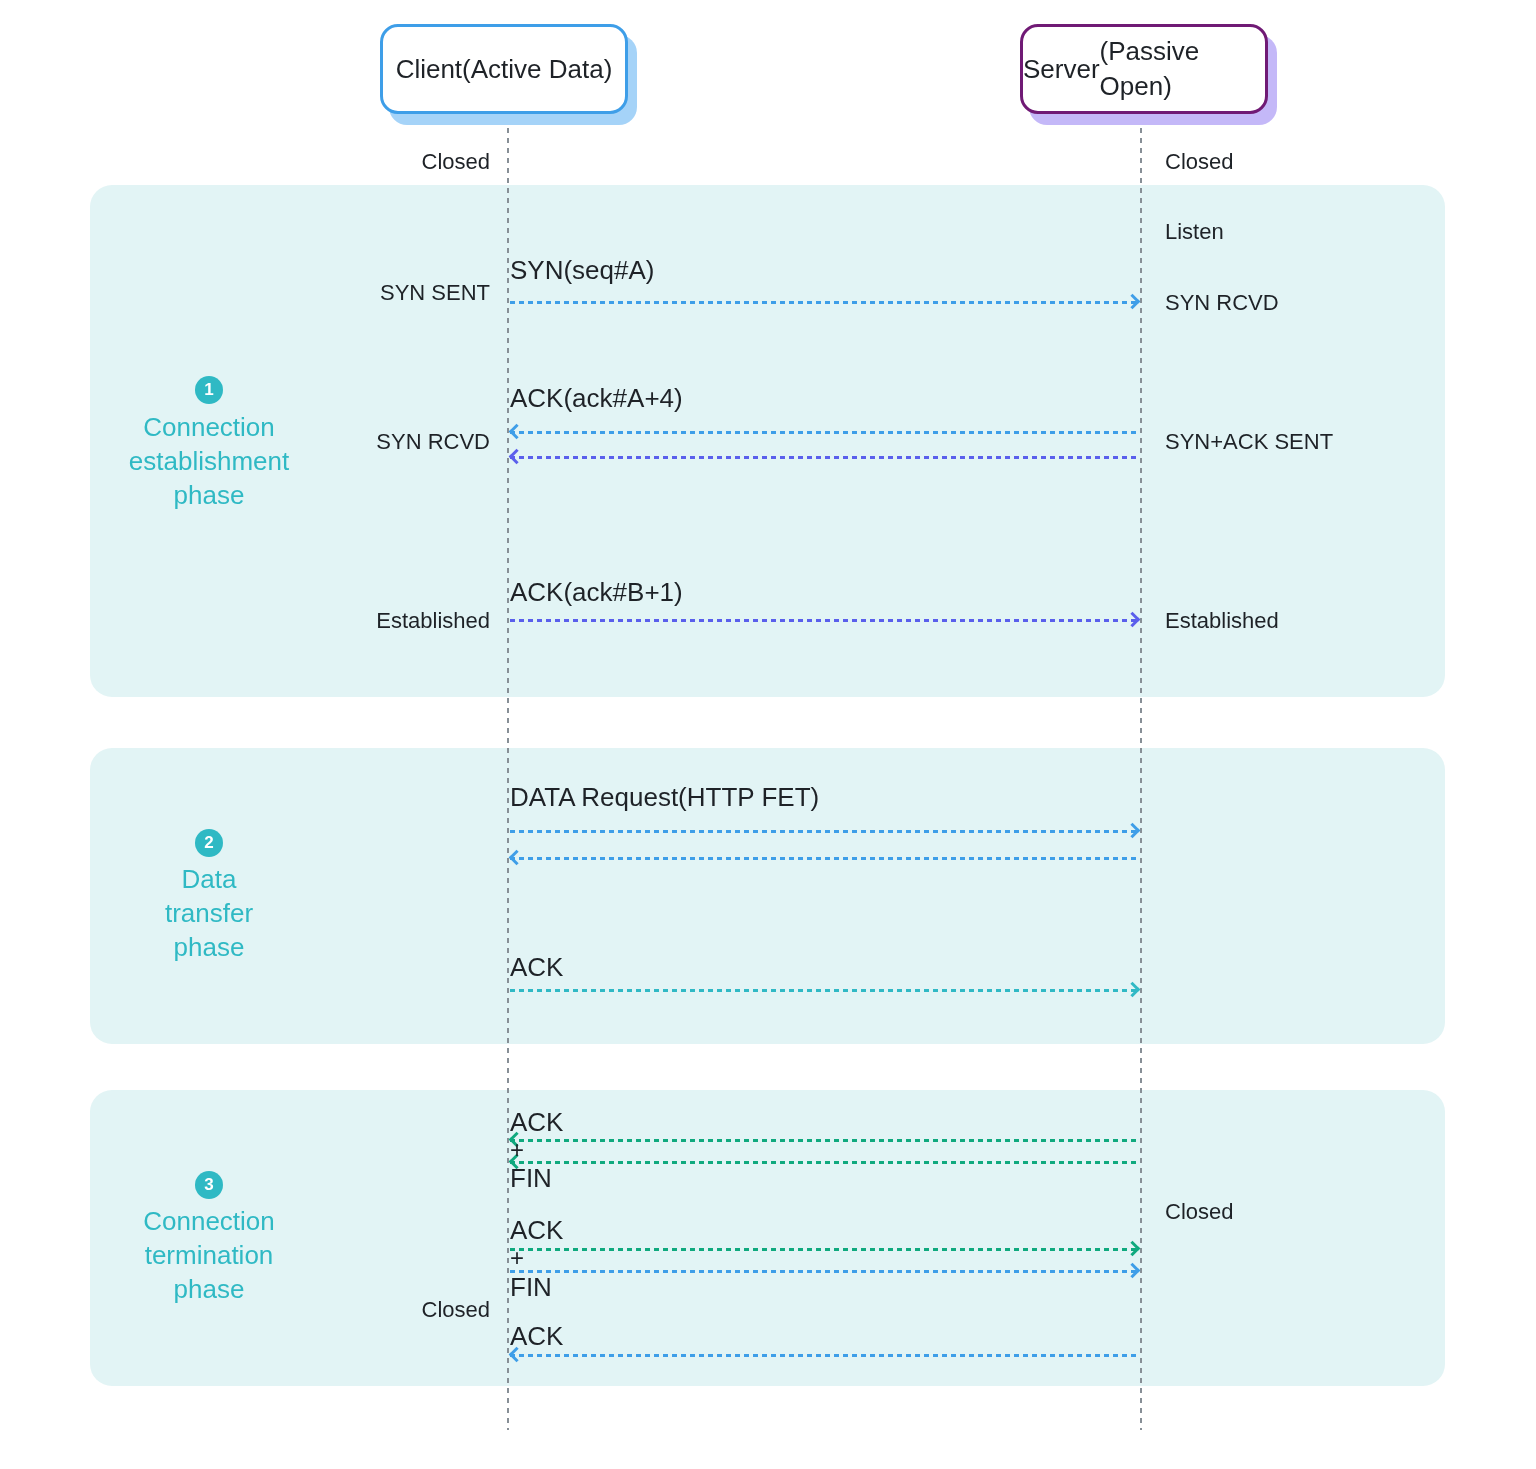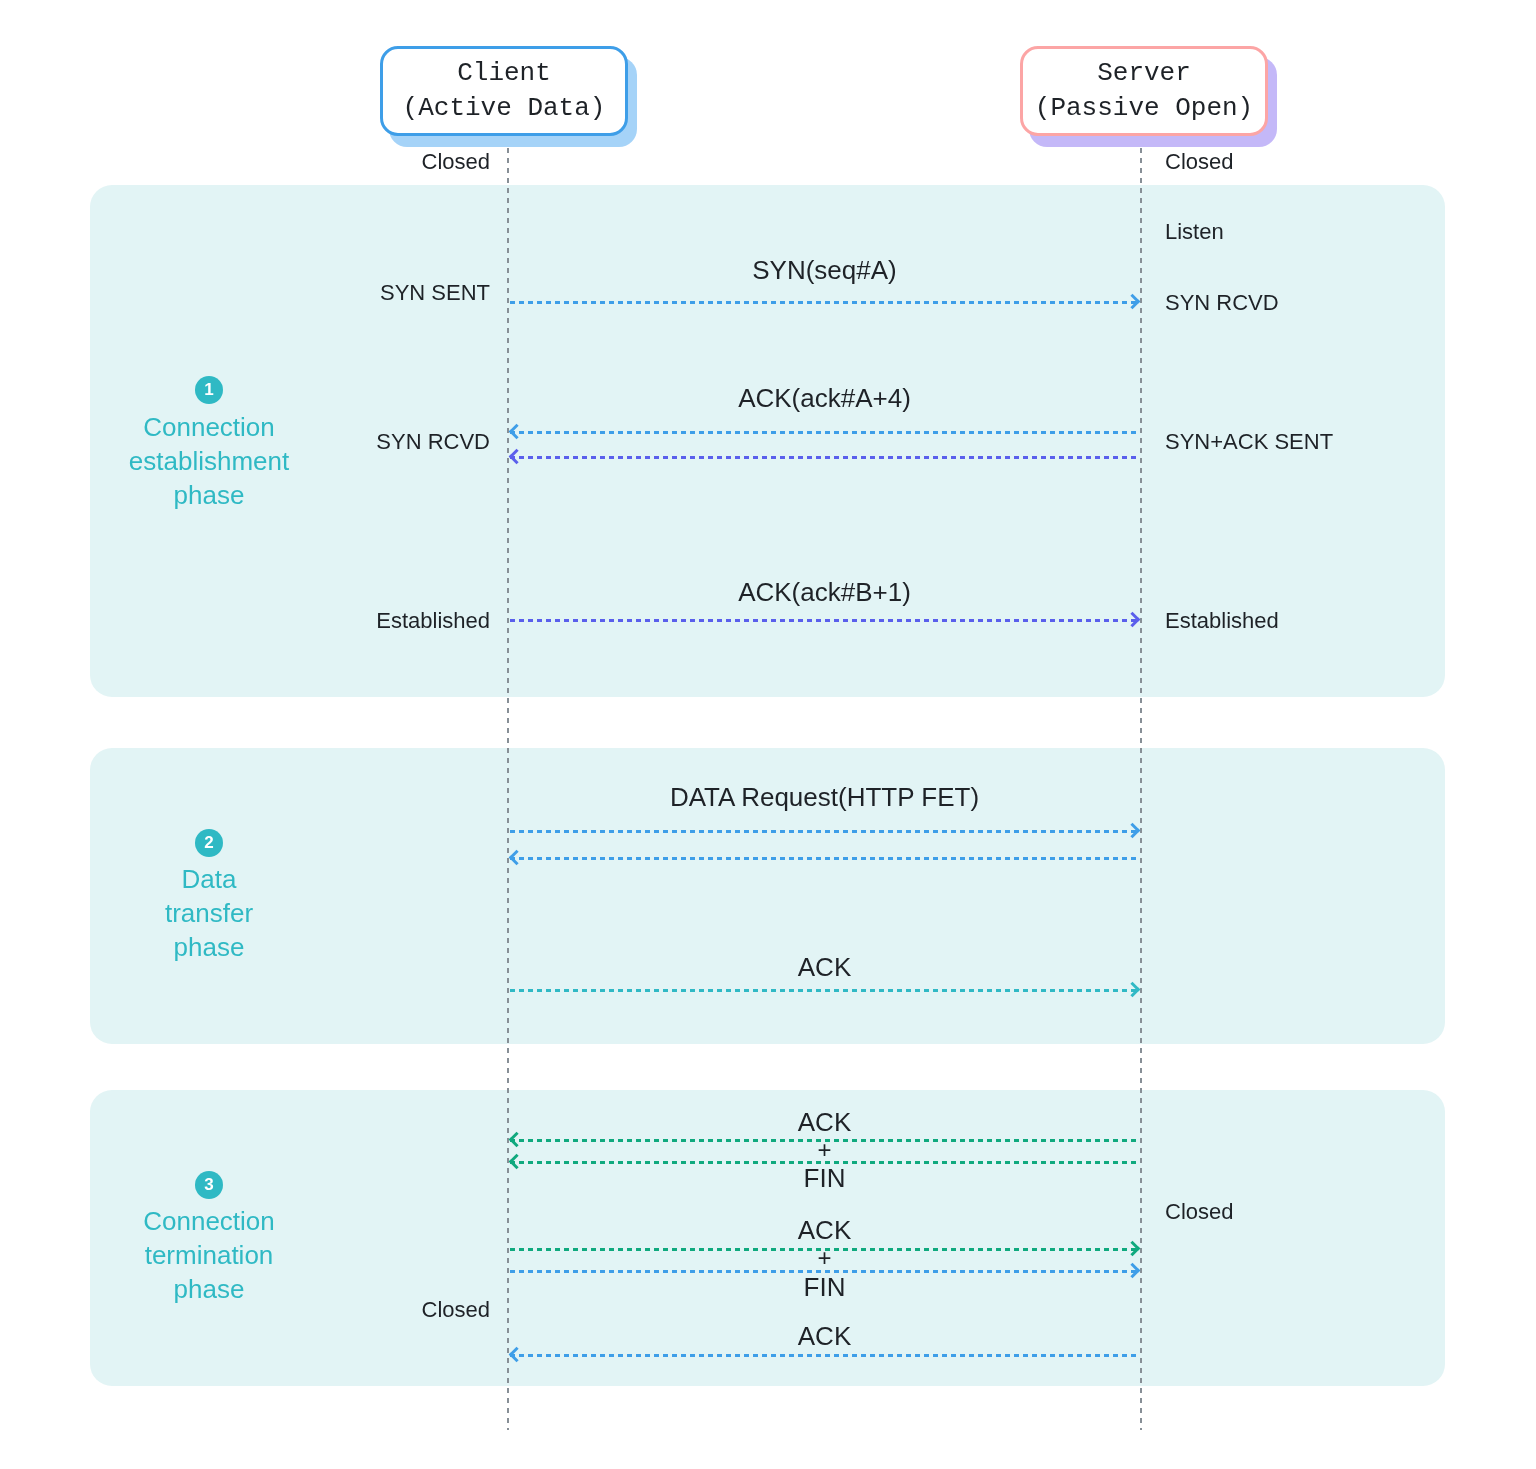--- a/index.html
+++ b/index.html
@@ -12,42 +12,40 @@
     position: relative;
     width: 1536px;
     height: 1469px;
     background: #ffffff;
     overflow: hidden;
   }
 
   
   .actor-box {
     position: absolute;
-    top: 46px;
+    top: 24px;
     width: 248px;
     height: 90px;
     background: #ffffff;
     border-radius: 18px;
     display: flex;
-    flex-direction: column;
     align-items: center;
     justify-content: center;
     font-size: 26px;
     line-height: 35px;
     z-index: 5;
-    font-family: Liberation Mono, monospace;
   }
   .actor-client {
     left: 380px;
     border: 3px solid #3e9ee8;
     box-shadow: 9px 11px 0 0 #a5d3f8;
   }
   .actor-server {
     left: 1020px;
-    border: 3px solid #fca5a5;
+    border: 3px solid #701a75;
     box-shadow: 9px 11px 0 0 #c4b8f8;
   }
 
   
   .lifeline {
     position: absolute;
     top: 128px;
     width: 2px;
     height: 1302px;
     background-image: repeating-linear-gradient(180deg, #878f96 0 5px, transparent 5px 10px);
@@ -108,21 +106,21 @@
     z-index: 4;
   }
   .state-client { right: 1046px; text-align: right; }
   .state-server { left: 1165px; text-align: left; }
 
   
   .msg-label {
     position: absolute;
     left: 510px;
     width: 629px;
-    text-align: center;
+    text-align: left;
     font-size: 26px;
     white-space: nowrap;
     transform: translateY(-50%);
     z-index: 4;
   }
   .msg-plus { font-size: 24px; }
 
   
   .msg-line {
     position: absolute;

